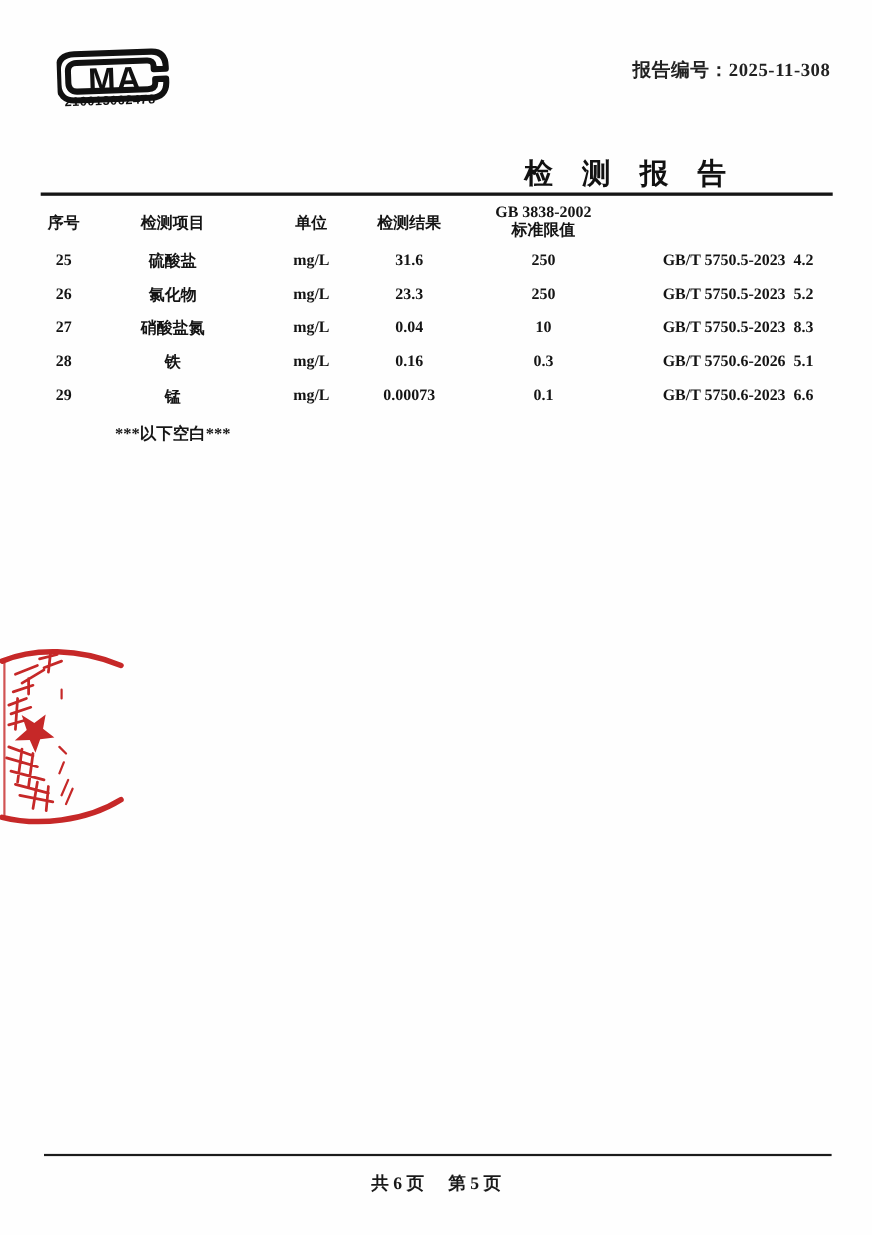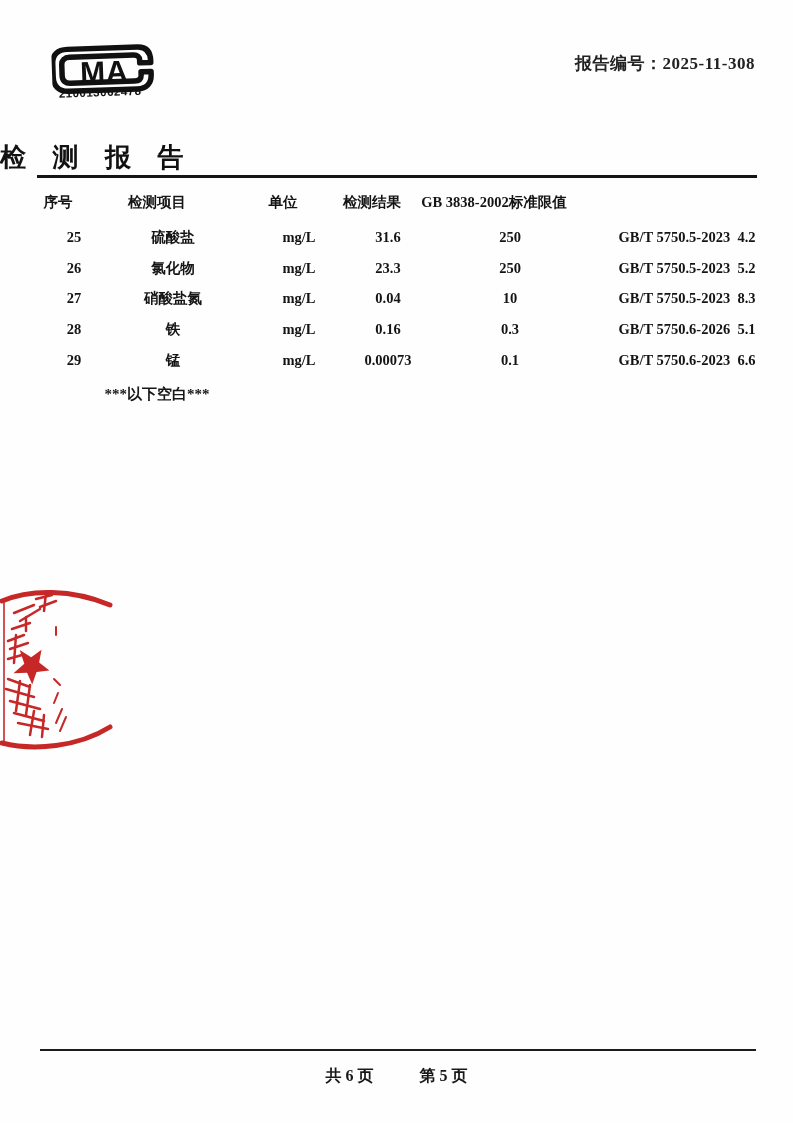--- a/index.html
+++ b/index.html
@@ -25,59 +25,59 @@
   
   .report-no{
     left:575px;top:52px;width:200px;
     font-size:17px;font-weight:bold;color:#222;
     white-space:nowrap;letter-spacing:0.5px;
   }
 
   
   .doc-title{
     left:0;top:140px;width:670px;
-    text-align:left;
+    text-align:right;
     font-size:26px;font-weight:bold;color:#111;
     letter-spacing:10px;white-space:pre;
   }
   .title-rule{left:37px;top:175px;width:720px;height:3px;background:#151515;}
 
   
   .thead{left:0;top:183px;width:677px;height:38px;}
   .cell{
     position:absolute;top:0;height:100%;
     display:flex;align-items:center;justify-content:center;
     font-size:14.5px;color:#141414;text-align:center;white-space:pre;
   }
   .hcell{font-weight:bold;}
   .c0{left:28px;width:60px;}
   .c1{left:97px;width:120px;text-align:right;}
   .c2{left:243px;width:80px;}
   .c3{left:322px;width:100px;}
   .c4{left:424px;width:140px;}
   .c5{left:575px;width:192px;}
-  .h2line{display:flex;flex-direction:row;line-height:17px;}
-  .trow{position:absolute;left:16px;width:721px;height:18px;}
+  .h2line{display:flex;flex-direction:column;line-height:17px;}
+  .trow{position:absolute;left:0;width:721px;height:18px;}
   .trow .cell{font-weight:bold;font-size:14.5px;}
   .end-note{
     left:97px;top:385px;width:120px;
     text-align:center;font-size:15px;font-weight:bold;color:#161616;
     white-space:nowrap;
   }
 
   
   .seal{left:0;top:583px;width:118px;height:172px;}
 
   
   .footer-rule{left:40px;top:1049px;width:716px;height:2px;background:#1c1c1c;}
   .footer-text{
     left:0;top:1066px;width:793px;text-align:center;
     font-size:16px;font-weight:bold;color:#191919;white-space:pre;
   }
-  .footer-text span{margin:0 23px;}
+  .footer-text span{margin:0 11px;}
 </style>
 </head>
 <body>
 
 <div class="page">
 
   <div class="abs cma-wrap">
     <svg width="110" height="62" viewBox="0 0 110 62">
 
       <path d="M 86 8

